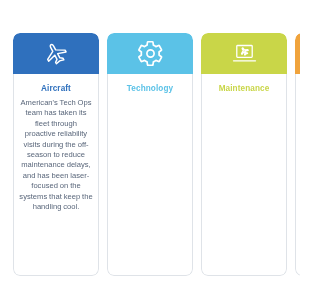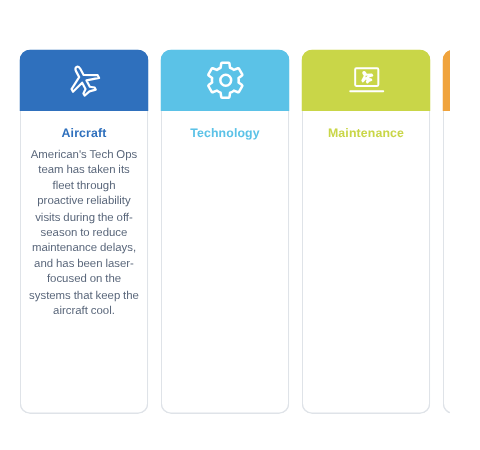--- a/index.html
+++ b/index.html
@@ -90,21 +90,21 @@
           <svg width="26" height="26" viewBox="0 0 24 24" fill="none" stroke="#ffffff" stroke-width="1.35" stroke-linejoin="round" stroke-linecap="round">
             <g transform="rotate(-28 12 12)">
               <path d="M12 2.2c.95 0 1.5 1.0 1.5 2.3v4.0l7.6 4.3v1.9l-7.6-2.3v4.4l2.4 1.8v1.5L12 19.2
                        l-3.9.9v-1.5l2.4-1.8v-4.4L2.9 14.7v-1.9l7.6-4.3v-4.0C10.5 3.2 11.05 2.2 12 2.2z"></path>
             </g>
           </svg>
         </span>
       </div>
       <div class="card-body">
         <p class="card-title" style="color:#2f70bd">Aircraft</p>
-        <p class="card-text">American's Tech Ops team has taken its fleet through proactive reliability visits during the off-season to reduce maintenance delays, and has been laser-focused on the systems that keep the aircraft cool.</p>
+        <p class="card-text">American's Tech Ops team has taken its fleet through proactive reliability visits during the off-season to reduce maintenance delays, and has been laser-focused on the systems that keep the handling cool.</p>
       </div>
     </div>
 
     <div class="card">
       <div class="card-head" style="background:#5bc2e7">
         <span>
           <svg width="27" height="27" viewBox="0 0 24 24" fill="none" stroke="#ffffff" stroke-width="1.5" stroke-linejoin="round" stroke-linecap="round">
             <path d="M19.6 13.3c.05-.42.08-.85.08-1.3s-.03-.88-.09-1.3l2.06-1.58a.5.5 0 00.12-.63l-1.95-3.38
                      a.5.5 0 00-.6-.22l-2.43.98a7.2 7.2 0 00-2.24-1.3l-.37-2.58a.49.49 0 00-.48-.42h-3.9
                      a.49.49 0 00-.48.42l-.37 2.58c-.82.34-1.57.79-2.24 1.3l-2.43-.98a.49.49 0 00-.6.22

